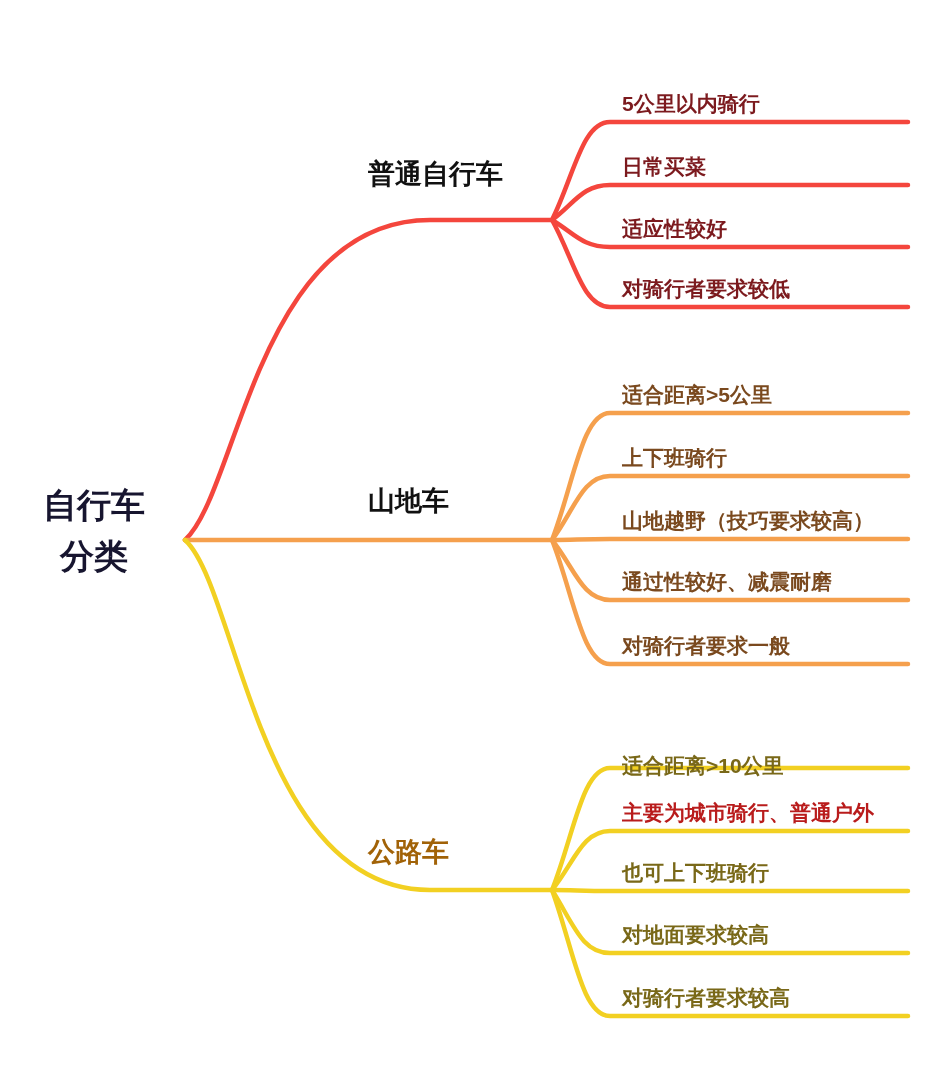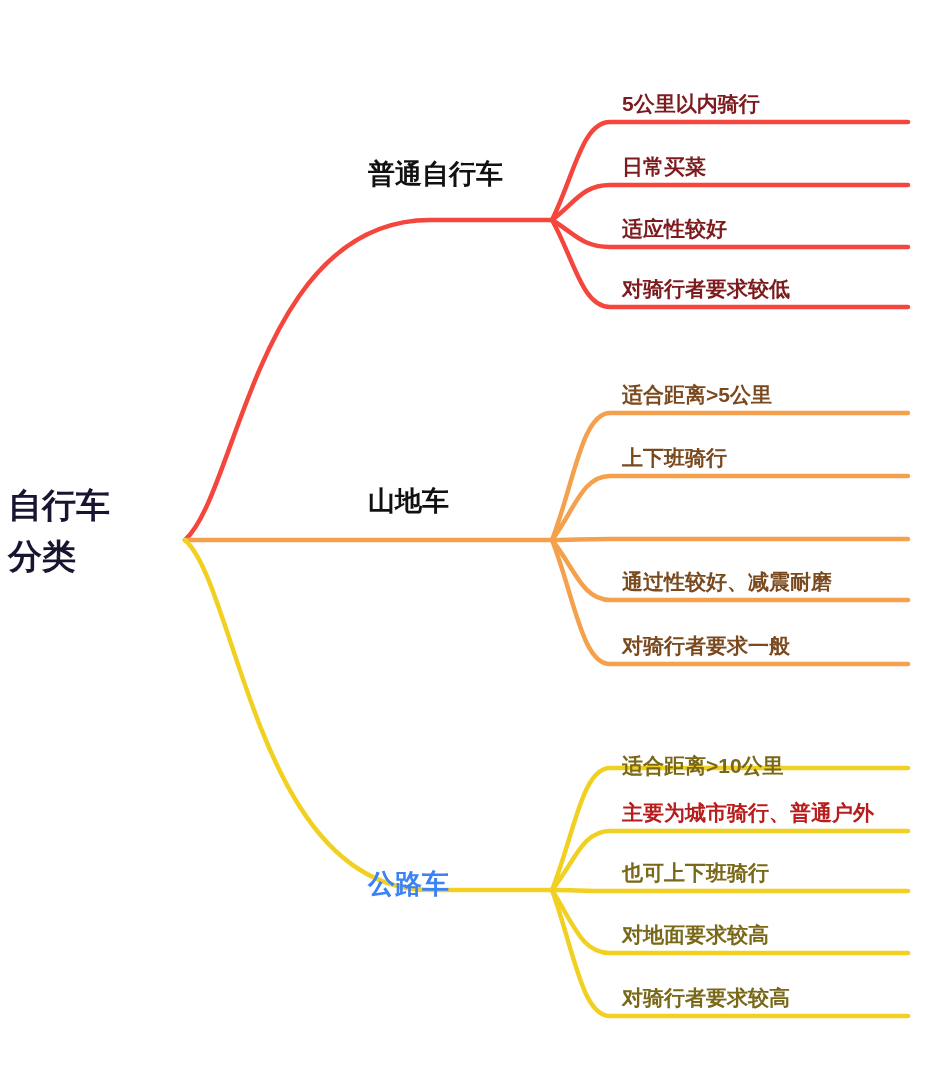--- a/index.html
+++ b/index.html
@@ -9,21 +9,21 @@
     position:relative;
     overflow:hidden;
     font-family:"Liberation Sans", sans-serif;
   }
   #canvas{position:absolute;left:0;top:0;width:932px;height:1072px;}
   svg#links{position:absolute;left:0;top:0;}
   svg#links path{fill:none;stroke-width:4.5;stroke-linecap:round;stroke-linejoin:round;}
   .node{position:absolute;font-weight:700;white-space:nowrap;}
   .root-node{
     left:8px;top:480px;width:172px;
-    text-align:left;
+    text-align:center;
     font-size:34px;font-weight:800;
     line-height:1.5;
     white-space:pre-line;
   }
   .branch-label{font-size:27px;line-height:1.1;}
   .leaf-label{font-size:21px;line-height:1.1;}
 </style>
 </head>
 <body>
 
@@ -56,29 +56,30 @@
       <path d="M552,890 C574,925 582,953 610,953 L908,953"></path>
       <path d="M552,890 C574,951 582,1016 610,1016 L908,1016"></path>
     </g>
   </svg>
 
   <div class="node root-node" style="color: rgb(23, 21, 47);">自行车
 分类</div>
 
   <div class="node branch-label" style="left: 368px; top: 160px; color: rgb(17, 17, 17);">普通自行车</div>
   <div class="node branch-label" style="left: 368px; top: 487px; color: rgb(17, 17, 17); text-align: right;">山地车</div>
-  <div class="node branch-label" style="left: 368px; top: 870px; color: #3b82f6;">公路车</div>
+  <div class="node branch-label" style="left: 368px; top: 838px; color: #a16207;">公路车</div>
 
   <div class="node leaf-label" style="left: 622px; top: 92px; color: rgb(124, 26, 30);">5公里以内骑行</div>
   <div class="node leaf-label" style="left: 622px; top: 155px; color: rgb(124, 26, 30);">日常买菜</div>
   <div class="node leaf-label" style="left: 622px; top: 217px; color: rgb(124, 26, 30); text-align: right;">适应性较好</div>
   <div class="node leaf-label" style="left: 622px; top: 277px; color: rgb(124, 26, 30);">对骑行者要求较低</div>
 
   <div class="node leaf-label" style="left: 622px; top: 383px; color: rgb(122, 73, 30);">适合距离&gt;5公里</div>
   <div class="node leaf-label" style="left: 622px; top: 446px; color: rgb(122, 73, 30);">上下班骑行</div>
+  <div class="node leaf-label" style="left: 622px; top: 509px; color: rgb(122, 73, 30);">山地越野（技巧要求较高）</div>
   <div class="node leaf-label" style="left: 622px; top: 570px; color: rgb(122, 73, 30);">通过性较好、减震耐磨</div>
   <div class="node leaf-label" style="left: 622px; top: 634px; color: rgb(122, 73, 30);">对骑行者要求一般</div>
 
   <div class="node leaf-label" style="left: 622px; top: 754px; color: rgb(121, 104, 24);">适合距离&gt;10公里</div>
   <div class="node leaf-label" style="left: 622px; top: 801px; color: #b91c1c;">主要为城市骑行、普通户外</div>
   <div class="node leaf-label" style="left: 622px; top: 861px; color: rgb(121, 104, 24);">也可上下班骑行</div>
   <div class="node leaf-label" style="left: 622px; top: 923px; color: rgb(121, 104, 24);">对地面要求较高</div>
   <div class="node leaf-label" style="left: 622px; top: 986px; color: rgb(121, 104, 24);">对骑行者要求较高</div>
 
 </div>

